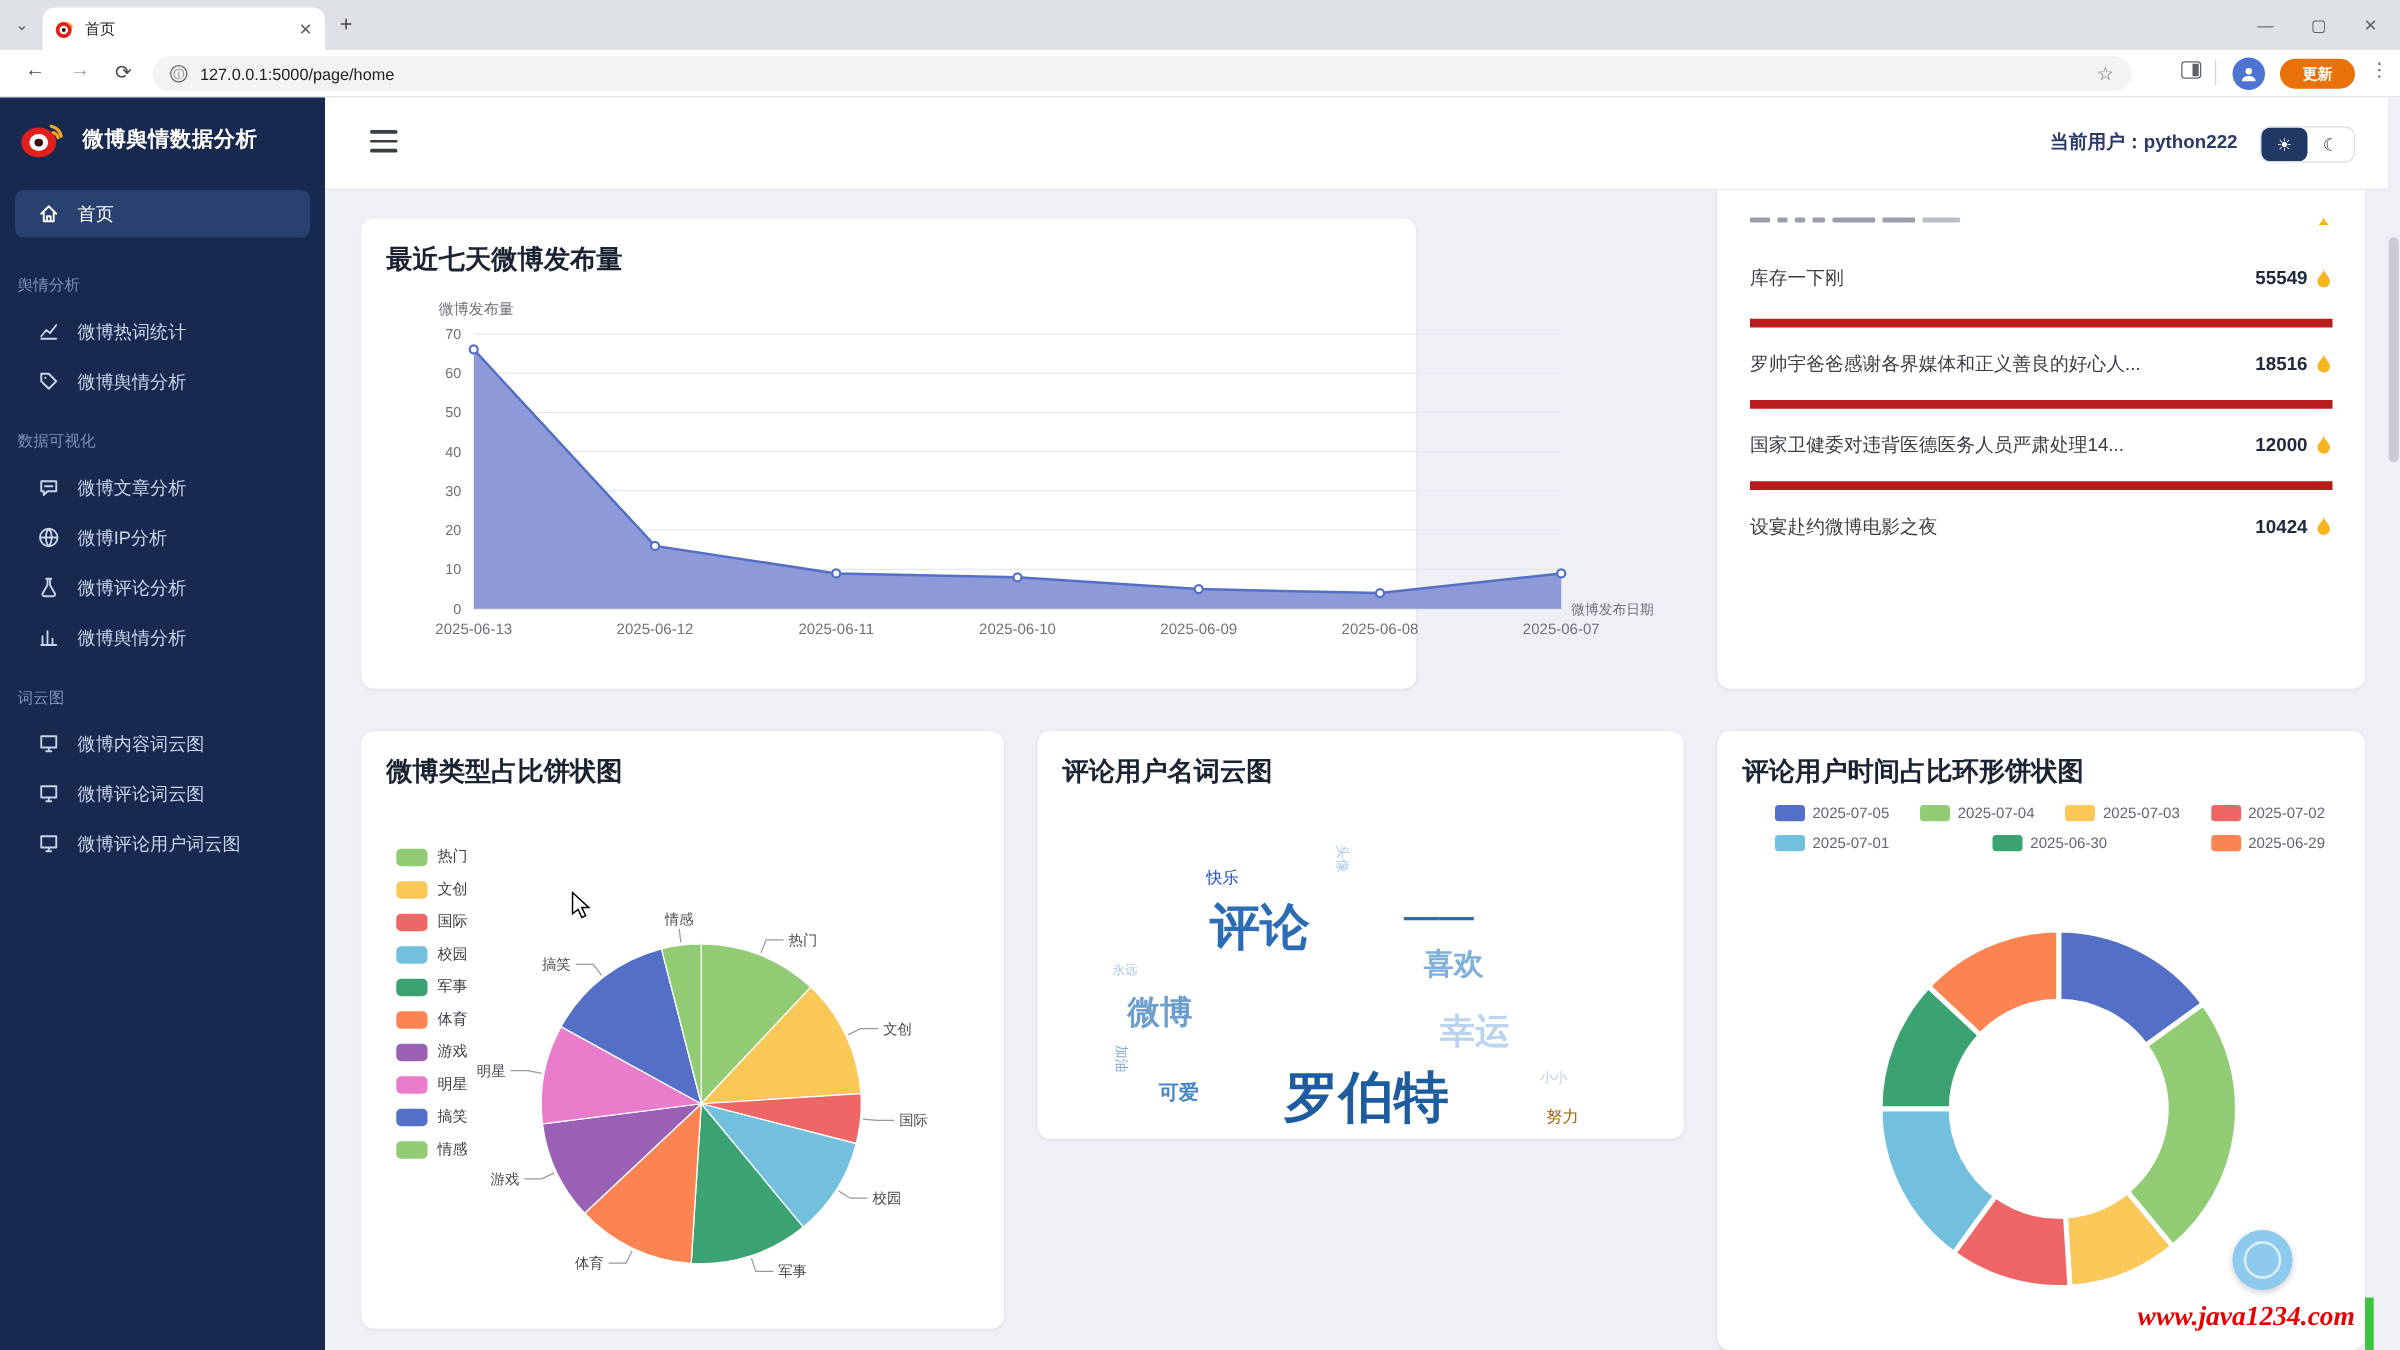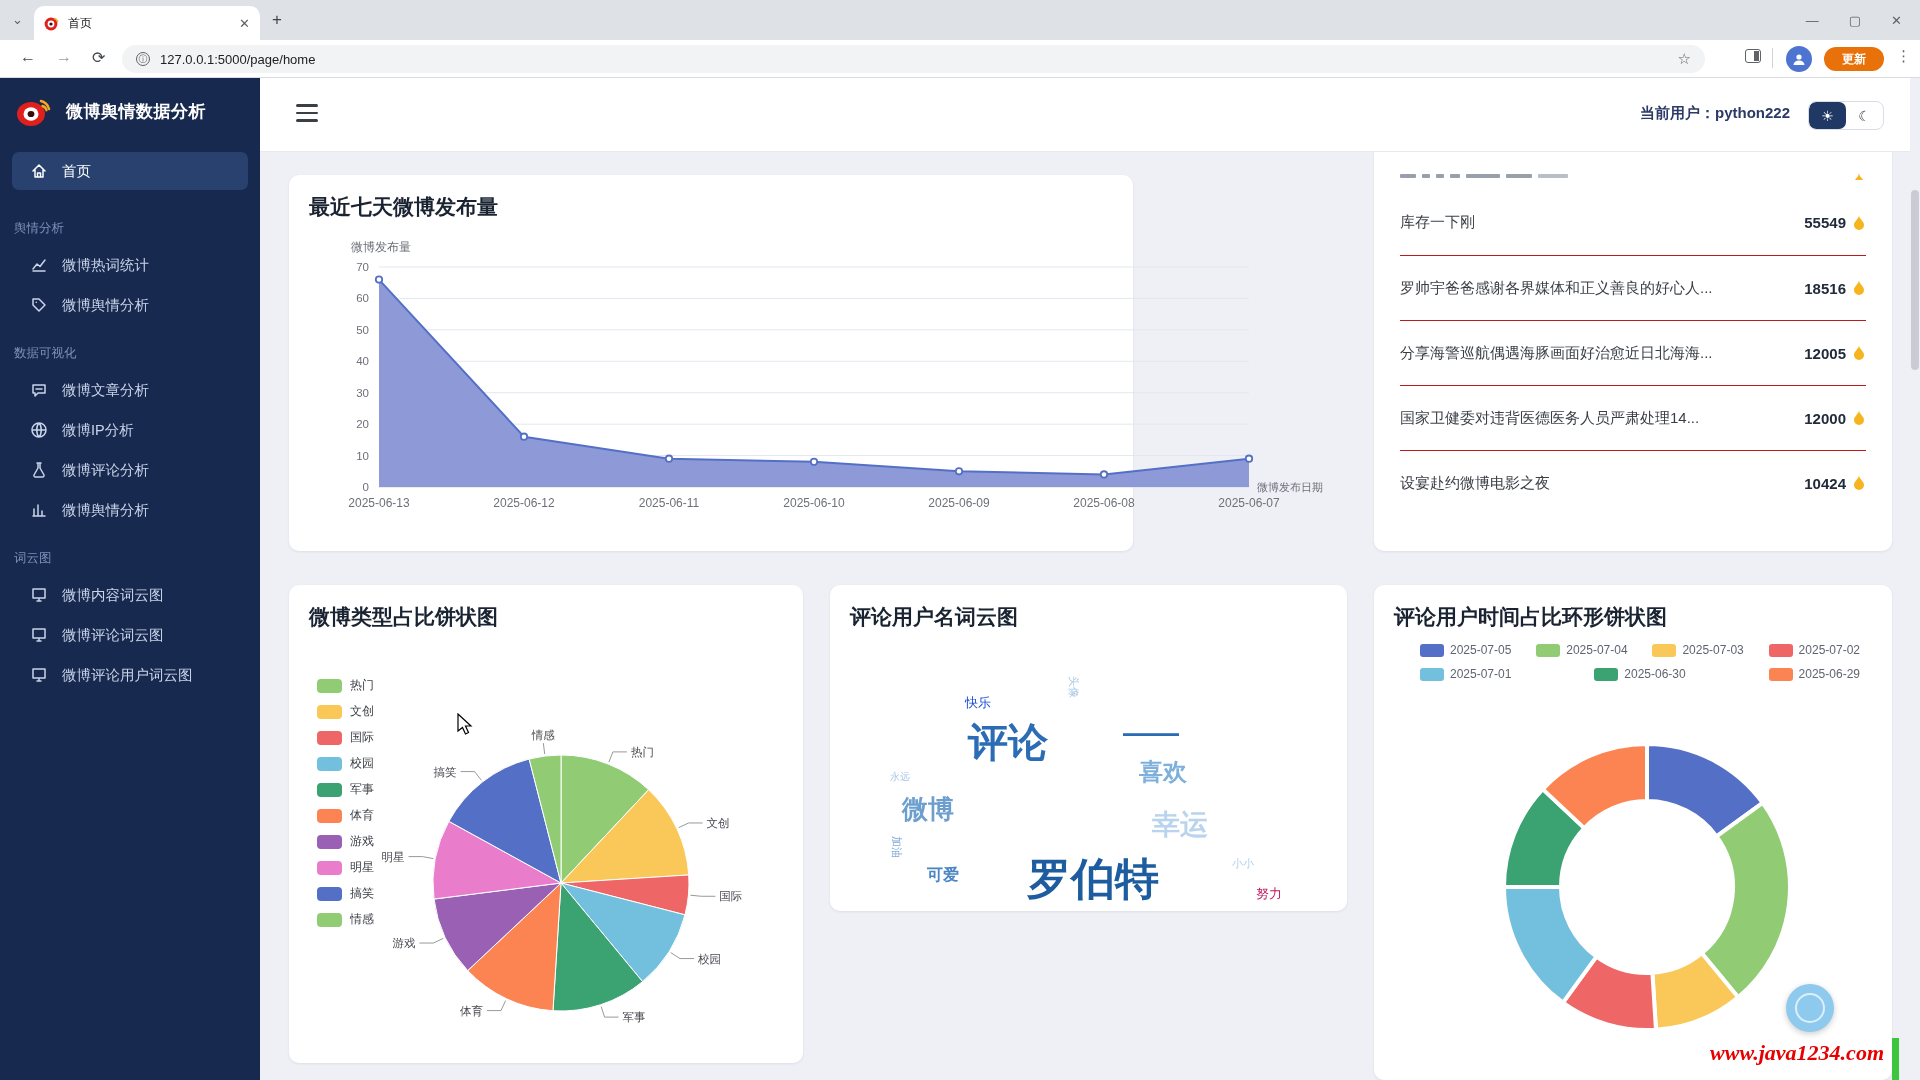--- a/index.html
+++ b/index.html
@@ -66,21 +66,21 @@
   .card-title { font-size:21px; font-weight:bold; color:#1a2332; padding:18px 0 0 20px; }
 
   #line-card  { left:29px;  top:23px;  width:844px; height:376px; }
   #hot-card   { left:1114px; top:-16px; width:518px; height:415px; overflow:hidden; }
   #pie-card   { left:29px;  top:433px; width:514px; height:478px; overflow:hidden; }
   #cloud-card { left:570px; top:433px; width:517px; height:326px; overflow:hidden; }
   #donut-card { left:1114px; top:433px; width:518px; height:495px; overflow:hidden; }
 
   
   .hot-row { display:flex; align-items:center; justify-content:space-between;
-    height:65px; margin:0 26px; border-top:1px solid #b91c1c; }
+    height:65px; margin:0 26px; border-top:7px solid #b91c1c; }
   .hot-row:first-child { border-top:none; }
   .hot-partial { height:54px; overflow:hidden; position:relative; margin:0 26px; }
   .hot-partial .sliver { position:absolute; left:0; bottom:12px; display:flex; gap:6px; }
   .hot-partial .sliver i { display:block; width:16px; height:4px; background:#9aa0ab; border-radius:1px; }
   .hot-partial .flame-clip { position:absolute; right:0; bottom:10px; height:7px; overflow:hidden; }
   .hot-title { font-size:15px; color:#3a3f45; max-width:360px; white-space:nowrap; overflow:hidden; }
   .hot-count { display:flex; align-items:center; gap:6px; font-size:15px; font-weight:bold; color:#222b3c; }
 
   
   #pie-legend { position:absolute; left:28px; top:92px; display:flex; flex-direction:column; gap:9px; }
@@ -326,29 +326,20 @@
             <div class="hot-row">
               <div class="hot-title">罗帅宇爸爸感谢各界媒体和正义善良的好心人...</div>
               <div class="hot-count">
                 <span>18516</span>
                 <svg width="14" height="16" viewBox="0 0 14 16">
                   <path d="M7 0C7 4 2 6 2 10a5 5 0 0 0 10 0C12 6 7 4 7 0Z" fill="#f6b51e"></path>
                 </svg>
               </div>
             </div>
             <div class="hot-row">
-              <div class="hot-title">分享海警巡航偶遇海豚画面好治愈近日北海海...</div>
-              <div class="hot-count">
-                <span>12005</span>
-                <svg width="14" height="16" viewBox="0 0 14 16">
-                  <path d="M7 0C7 4 2 6 2 10a5 5 0 0 0 10 0C12 6 7 4 7 0Z" fill="#f6b51e"></path>
-                </svg>
-              </div>
-            </div>
-            <div class="hot-row">
               <div class="hot-title">国家卫健委对违背医德医务人员严肃处理14...</div>
               <div class="hot-count">
                 <span>12000</span>
                 <svg width="14" height="16" viewBox="0 0 14 16">
                   <path d="M7 0C7 4 2 6 2 10a5 5 0 0 0 10 0C12 6 7 4 7 0Z" fill="#f6b51e"></path>
                 </svg>
               </div>
             </div>
             <div class="hot-row">
               <div class="hot-title">设宴赴约微博电影之夜</div>
@@ -445,21 +436,21 @@
         <div id="wordcloud-box">
             <span class="wc-word" style="left: 235px; top: 232px; font-size: 44px; color: rgb(29, 92, 158); font-weight: bold;">罗伯特</span>
             <span class="wc-word" style="left: 150px; top: 95px; font-size: 40px; color: rgb(43, 108, 181); font-weight: bold;">评论</span>
             <span class="wc-word" style="left: 293px; top: 86px; font-size: 28px; color: rgb(43, 108, 181); font-weight: bold;">——</span>
             <span class="wc-word" style="left: 305px; top: 125px; font-size: 24px; color: rgb(127, 176, 220); font-weight: bold;">喜欢</span>
             <span class="wc-word" style="left: 322px; top: 178px; font-size: 28px; color: rgb(185, 212, 236); font-weight: bold;">幸运</span>
             <span class="wc-word" style="left: 70px; top: 162px; font-size: 26px; color: rgb(109, 159, 206); font-weight: bold;">微博</span>
             <span class="wc-word" style="left: 85px; top: 228px; font-size: 16px; color: rgb(74, 134, 194); font-weight: bold;">可爱</span>
             <span class="wc-word" style="left: 120px; top: 55px; font-size: 13px; color: #1d4ed8; font-weight: normal; text-align: right;">快乐</span>
             <span class="wc-word rot" style="left: 215px; top: 40px; font-size: 11px; color: rgb(169, 201, 231); font-weight: normal;">头像</span>
-            <span class="wc-word" style="left: 392px; top: 246px; font-size: 13px; color: #be185d; font-weight: normal; margin-left: 19px;">努力</span>
+            <span class="wc-word" style="left: 392px; top: 246px; font-size: 13px; color: #a16207; font-weight: normal;">努力</span>
             <span class="wc-word" style="left: 385px; top: 216px; font-size: 11px; color: rgb(179, 207, 233); font-weight: normal;">小小</span>
             <span class="wc-word" style="left: 290px; top: 300px; font-size: 12px; color: rgb(135, 178, 219); font-weight: normal;">世界</span>
             <span class="wc-word" style="left: 233px; top: 312px; font-size: 11px; color: rgb(185, 212, 236); font-weight: normal;">支持</span>
             <span class="wc-word rot" style="left: 38px; top: 200px; font-size: 11px; color: rgb(127, 169, 212); font-weight: normal;">加油</span>
             <span class="wc-word" style="left: 42px; top: 130px; font-size: 10px; color: rgb(165, 199, 230); font-weight: normal;">永远</span>
             <span class="wc-word" style="left: 340px; top: 282px; font-size: 11px; color: rgb(148, 187, 224); font-weight: normal;">分享</span>
           </div>
       </div>
 
       <div class="card" id="donut-card">

